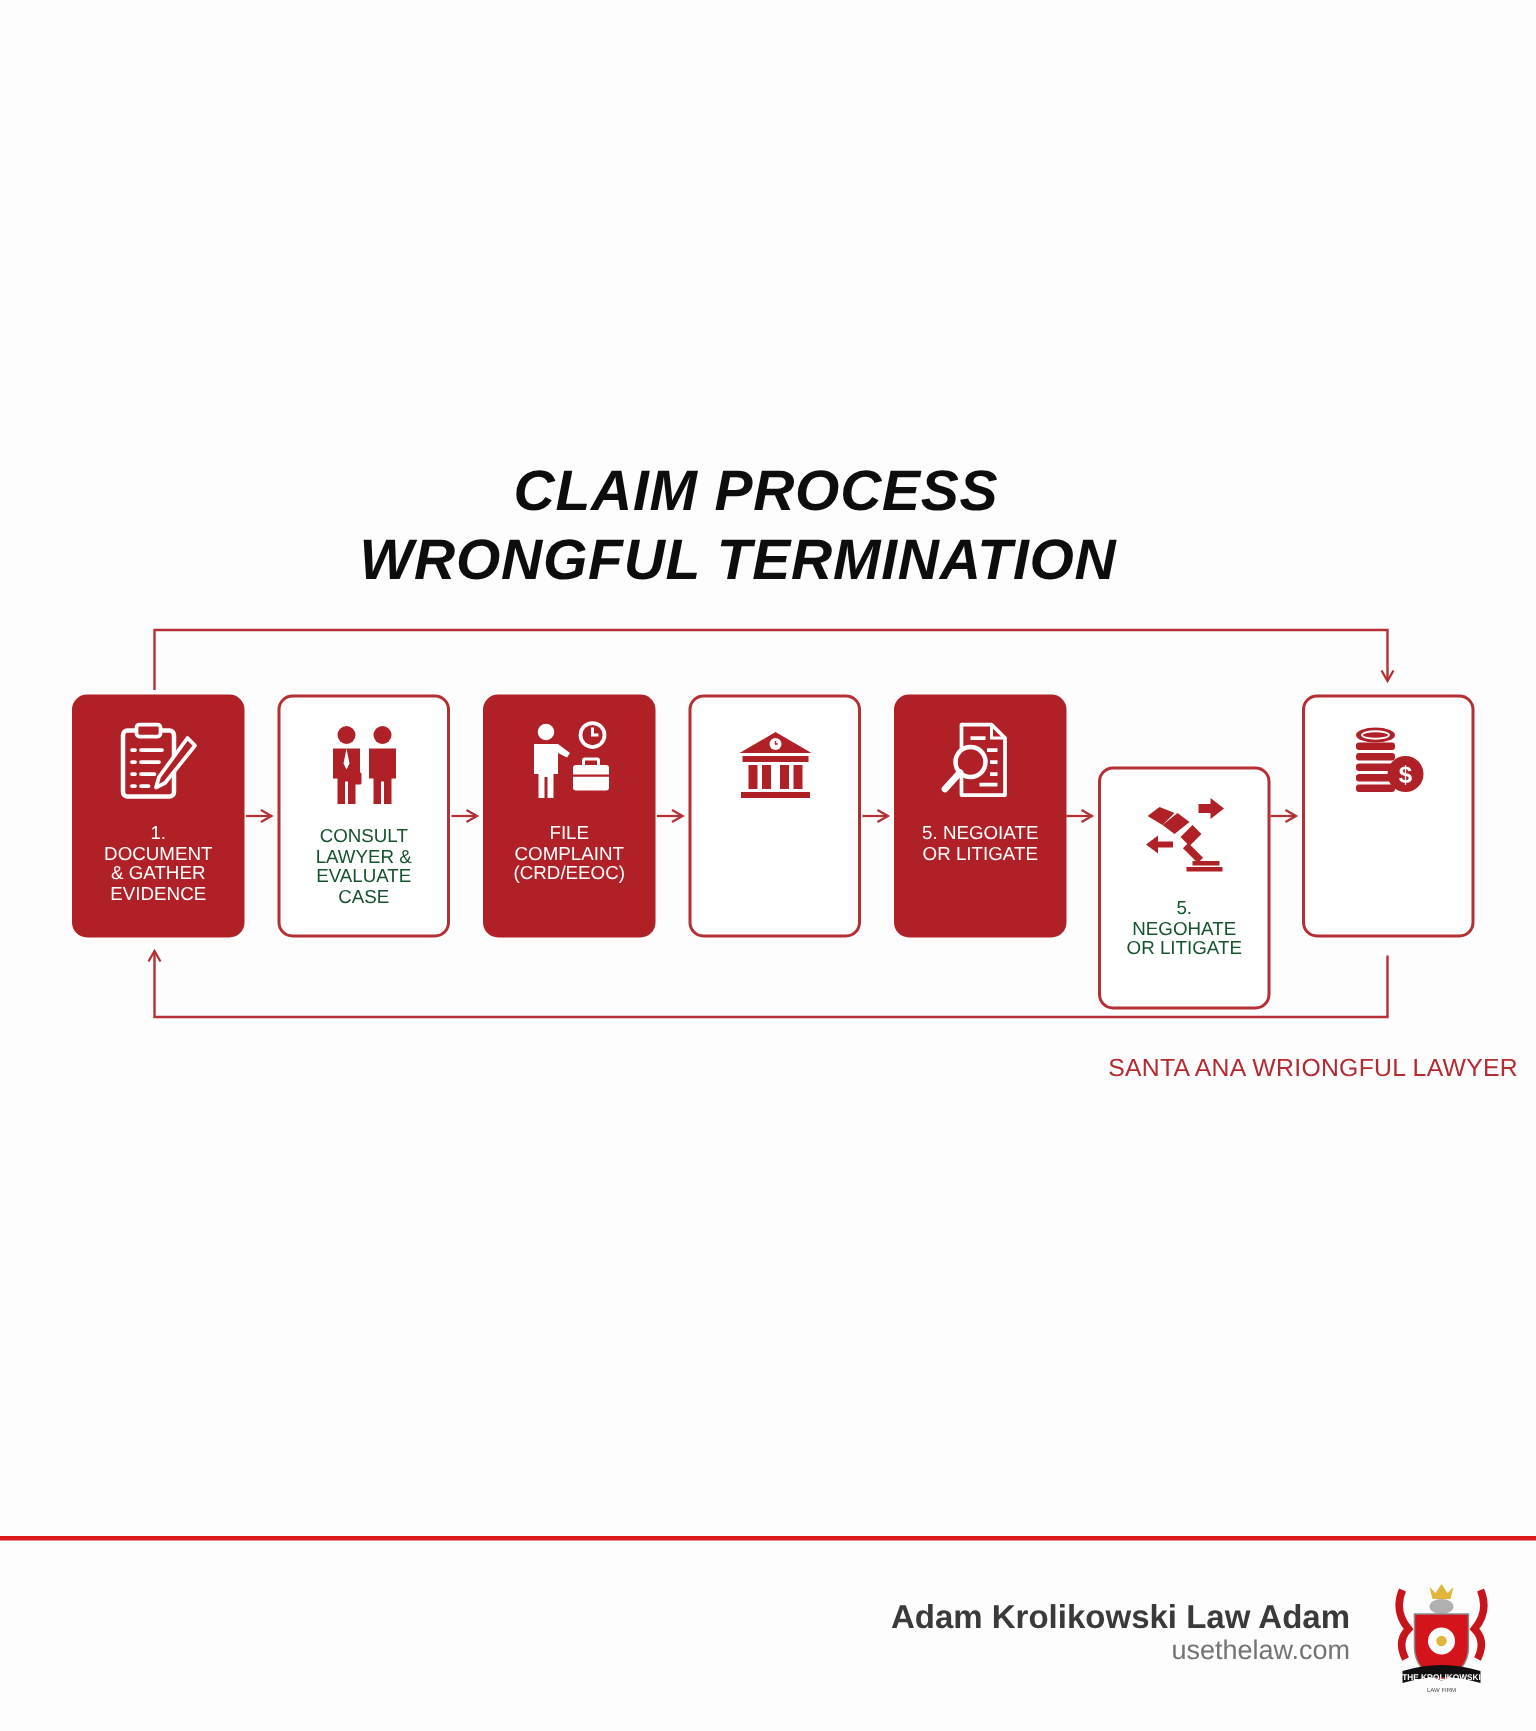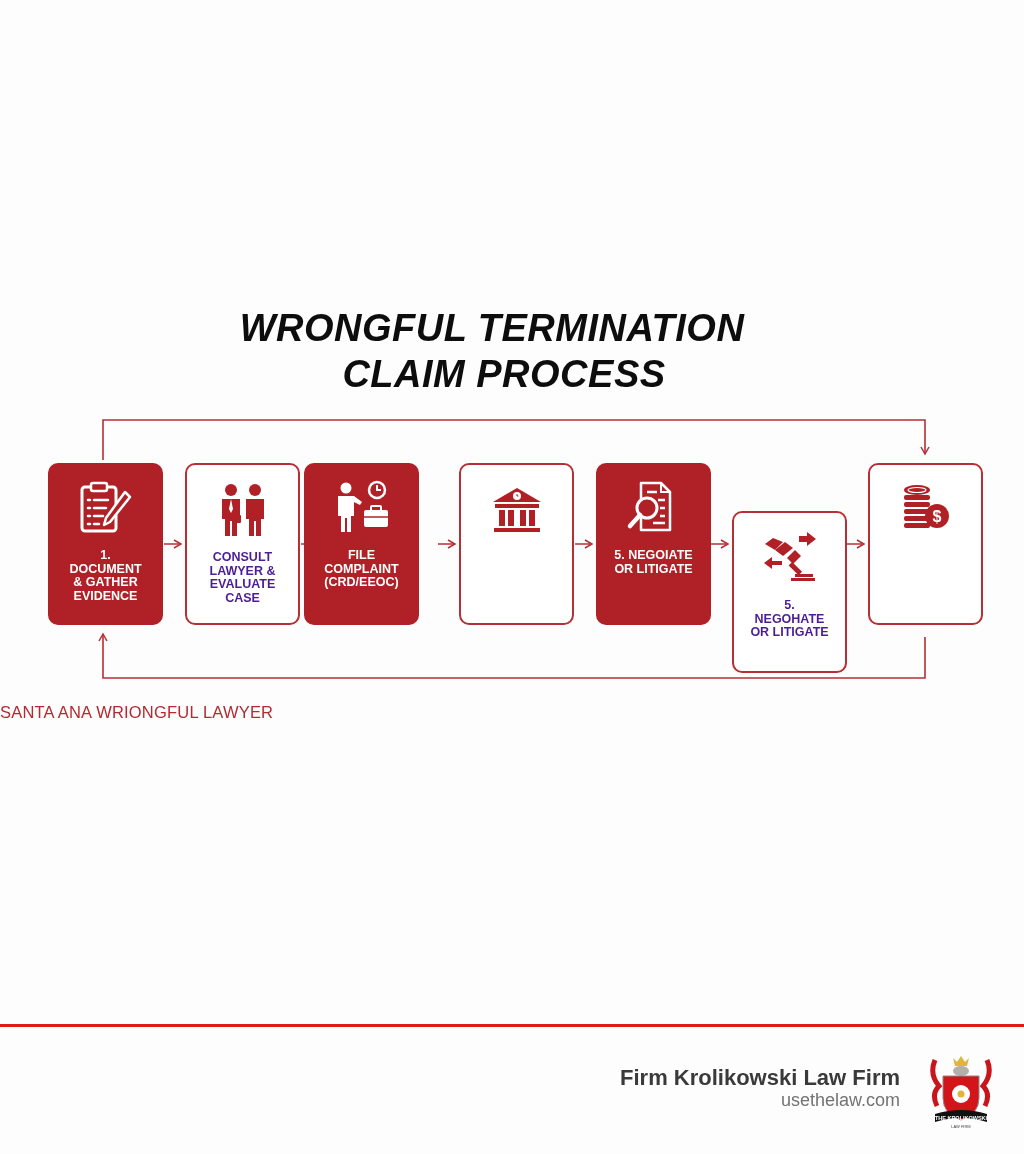--- a/index.html
+++ b/index.html
@@ -18,45 +18,45 @@
   svg.connectors { position: absolute; left: 0; top: 0; }
   .box {
     position: absolute; top: 463px; width: 115px; height: 162px;
     border-radius: 10px; box-sizing: border-box;
     display: flex; flex-direction: column; align-items: center;
   }
   .box.filled { background: #b02127; }
   .box.outline { background: #ffffff; border: 2px solid #b53035; }
   .box .icon { margin-top: 16px; width: 60px; height: 58px; display: flex; align-items: center; justify-content: center; }
   .box .label {
-    margin-top: 12px; text-align: center; font-weight: 700; font-size: 12.5px;
+    margin-top: 12px; text-align: center; font-weight: 400; font-size: 12.5px;
     line-height: 13.5px; padding: 0 16px; text-transform: uppercase;
   }
   .box.filled .label { color: #ffffff; }
-  .box.outline .label { color: #4c1d95; }
+  .box.outline .label { color: #14532d; }
   .subtitle {
-    position: absolute; top: 703px; left: 0; width: 1012px; text-align: left;
+    position: absolute; top: 703px; left: 0; width: 1012px; text-align: right;
     color: #b42a30; font-size: 16.5px; letter-spacing: 0.2px;
   }
   .footer-rule { position: absolute; left: 0; top: 1024px; width: 1024px; height: 3px; background: #dc1a1a; }
   .firm-name {
     position: absolute; right: 124px; top: 1065px; font-weight: 700; font-size: 22px;
     color: #3a3a3a; text-align: right;
   }
   .firm-url {
     position: absolute; right: 124px; top: 1090px; font-size: 18px; color: #737373; text-align: right;
   }
   .logo { position: absolute; left: 929px; top: 1052px; width: 64px; height: 78px; }
 </style>
 </head>
 <body>
 
 <div class="title">
+  <span class="line line2">CLAIM PROCESS</span>
   <span class="line">WRONGFUL TERMINATION</span>
-  <span class="line line2">CLAIM PROCESS</span>
 </div>
 
 <svg class="connectors" width="1024" height="760">
   <defs>
     <marker id="arrowhead" markerWidth="10" markerHeight="10" refX="8" refY="5" orient="auto" markerUnits="userSpaceOnUse">
       <path d="M1,1 L8,5 L1,9" fill="none" stroke="#b53035" stroke-width="1.5"></path>
     </marker>
   </defs>
 
   <path d="M103,460 L103,420 L925,420 L925,454" fill="none" stroke="#b53035" stroke-width="1.6" marker-end="url(#arrowhead)"></path>
@@ -101,21 +101,21 @@
         <rect x="19" y="33" width="8" height="8" rx="1"></rect>
         <circle cx="41" cy="8" r="6"></circle>
         <path d="M32,17 h18 v20 h-3 v17 h-5 v-15 h-2 v15 h-5 v-17 h-3 z"></path>
       </g>
       <path d="M17,17 l-2,10 l2,4 l2,-4 z" fill="#fff"></path>
     </svg>
   </div>
   <div class="label">CONSULT LAWYER &amp; EVALUATE CASE</div>
 </div>
 
-<div class="box filled" style="left:304px;">
+<div class="box filled" style="left:322px;">
   <div class="icon">
     <svg width="58" height="56" viewBox="0 0 58 56">
       <g fill="#fff">
         <circle cx="13" cy="8" r="5.5"></circle>
         <path d="M5,16 h16 l8,6 l-2,3 l-6,-3 v14 h-3 v16 h-4 v-14 h-2 v14 h-4 v-16 h-3 z"></path>
       </g>
       <circle cx="44" cy="10" r="8" fill="none" stroke="#fff" stroke-width="2.5"></circle>
       <path d="M44,5 v5 h4" fill="none" stroke="#fff" stroke-width="2"></path>
       <rect x="31" y="30" width="24" height="17" rx="2" fill="#fff"></rect>
       <rect x="38" y="26" width="10" height="5" rx="1" fill="none" stroke="#fff" stroke-width="2"></rect>
@@ -194,21 +194,21 @@
       </g>
       <ellipse cx="20" cy="8" rx="9" ry="2.5" fill="none" stroke="#fff" stroke-width="1.2"></ellipse>
       <text x="40" y="40" text-anchor="middle" font-family="Liberation Sans, sans-serif" font-weight="700" font-size="16" fill="#fff">$</text>
     </svg>
   </div>
 </div>
 
 <div class="subtitle">SANTA ANA WRIONGFUL LAWYER</div>
 
 <div class="footer-rule"></div>
-<div class="firm-name">Firm Krolikowski Law Firm</div>
+<div class="firm-name">Adam Krolikowski Law Adam</div>
 <div class="firm-url">usethelaw.com</div>
 
 <div class="logo">
   <svg width="64" height="78" viewBox="0 0 64 78">
     <path d="M6,8 q-6,14 4,26 q-8,8 -2,20" fill="none" stroke="#c8151b" stroke-width="5"></path>
     <path d="M58,8 q6,14 -4,26 q8,8 2,20" fill="none" stroke="#c8151b" stroke-width="5"></path>
     <path d="M24,6 l4,4 l4,-6 l4,6 l4,-4 l-2,8 h-12 z" fill="#e1b53a"></path>
     <ellipse cx="32" cy="19" rx="8" ry="5" fill="#b0b0b0"></ellipse>
     <path d="M14,24 h36 v22 q0,16 -18,22 q-18,-6 -18,-22 z" fill="#d3141b" stroke="#8a8a8a" stroke-width="1"></path>
     <circle cx="32" cy="42" r="9" fill="#fff"></circle>

